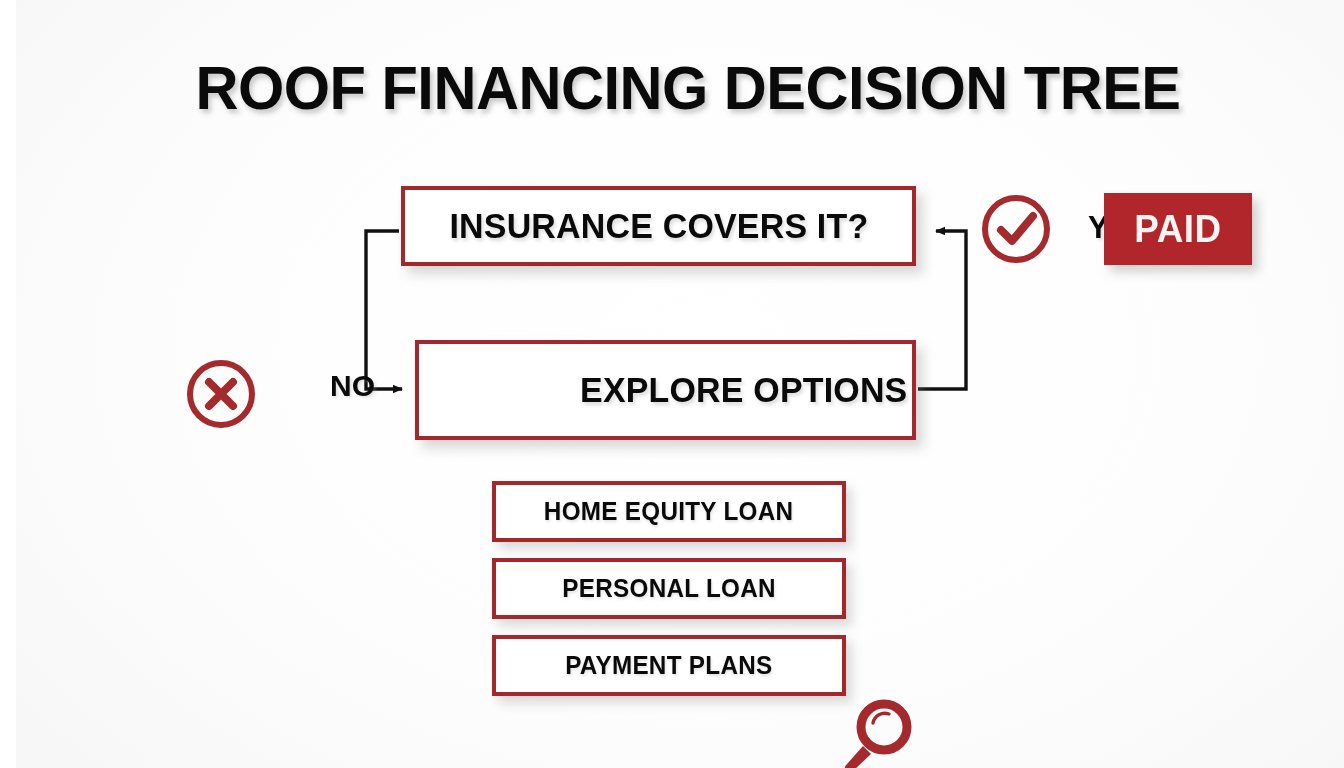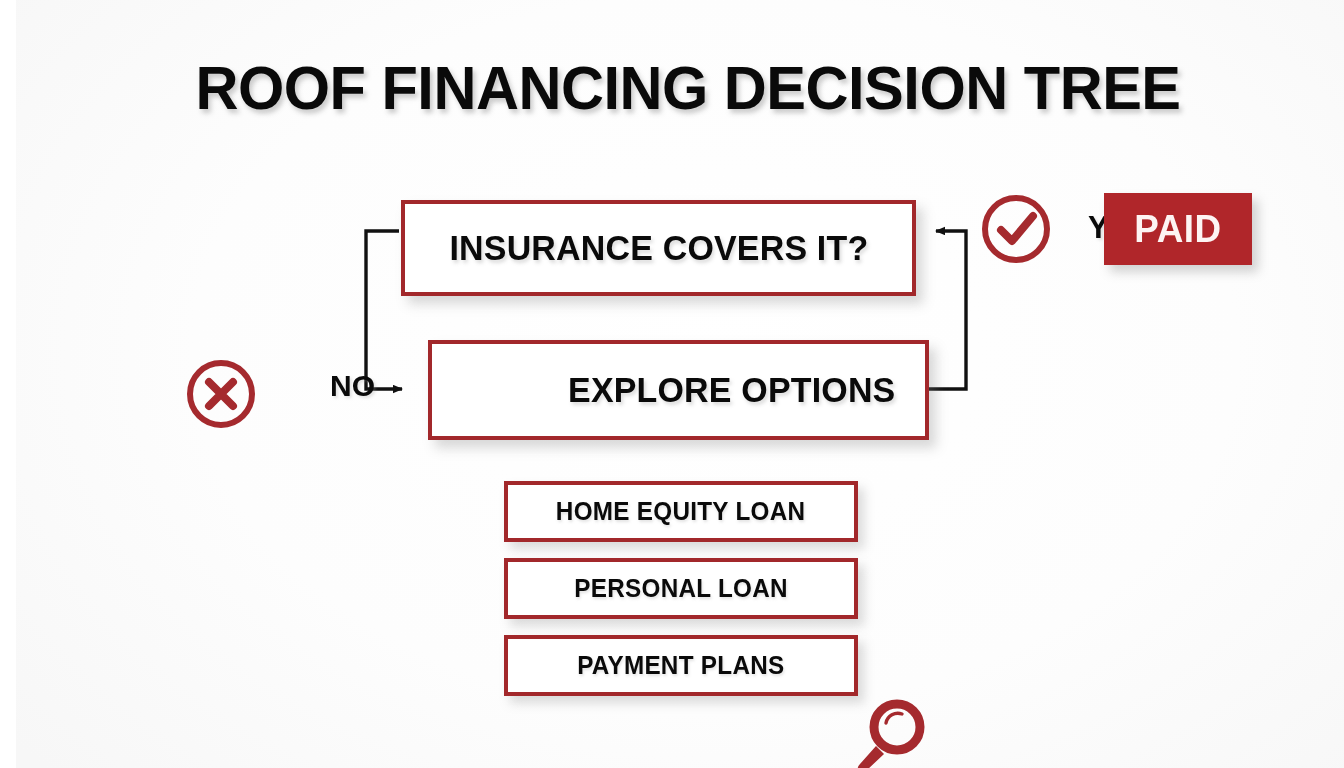--- a/index.html
+++ b/index.html
@@ -50,52 +50,52 @@
     font-family: "Liberation Sans", sans-serif;
     font-weight: bold;
     color: #0a0a0a;
     white-space: nowrap;
     transform: scaleX(0.97);
   }
 
   
   #node-insurance {
     left: 385px;
-    top: 200px;
+    top: 186px;
     width: 515px;
-    height: 96px;
+    height: 80px;
     justify-content: center;
   }
   #node-insurance .node-label {
     font-size: 35px;
     letter-spacing: 0.2px;
     text-shadow: 2px 3px 4px rgba(140,140,140,0.30);
   }
 
   
   #node-explore {
-    left: 412px;
+    left: 399px;
     top: 340px;
     width: 501px;
     height: 100px;
-    justify-content: center;
+    justify-content: flex-end;
     padding-left: 12px;
   }
   #node-explore .node-label {
     font-size: 35px;
     letter-spacing: 0.2px;
     margin-left: 94px;
     text-shadow: 2px 3px 4px rgba(140,140,140,0.30);
   }
 
   
   .option-box {
     position: absolute;
     box-sizing: border-box;
-    left: 488px;
+    left: 476px;
     width: 354px;
     height: 61px;
     background: #ffffff;
     border: 4px solid #A2282B;
     box-shadow: 6px 7px 10px rgba(130,130,130,0.28);
     display: flex;
     align-items: center;
     justify-content: center;
   }
   .option-box .node-label {

